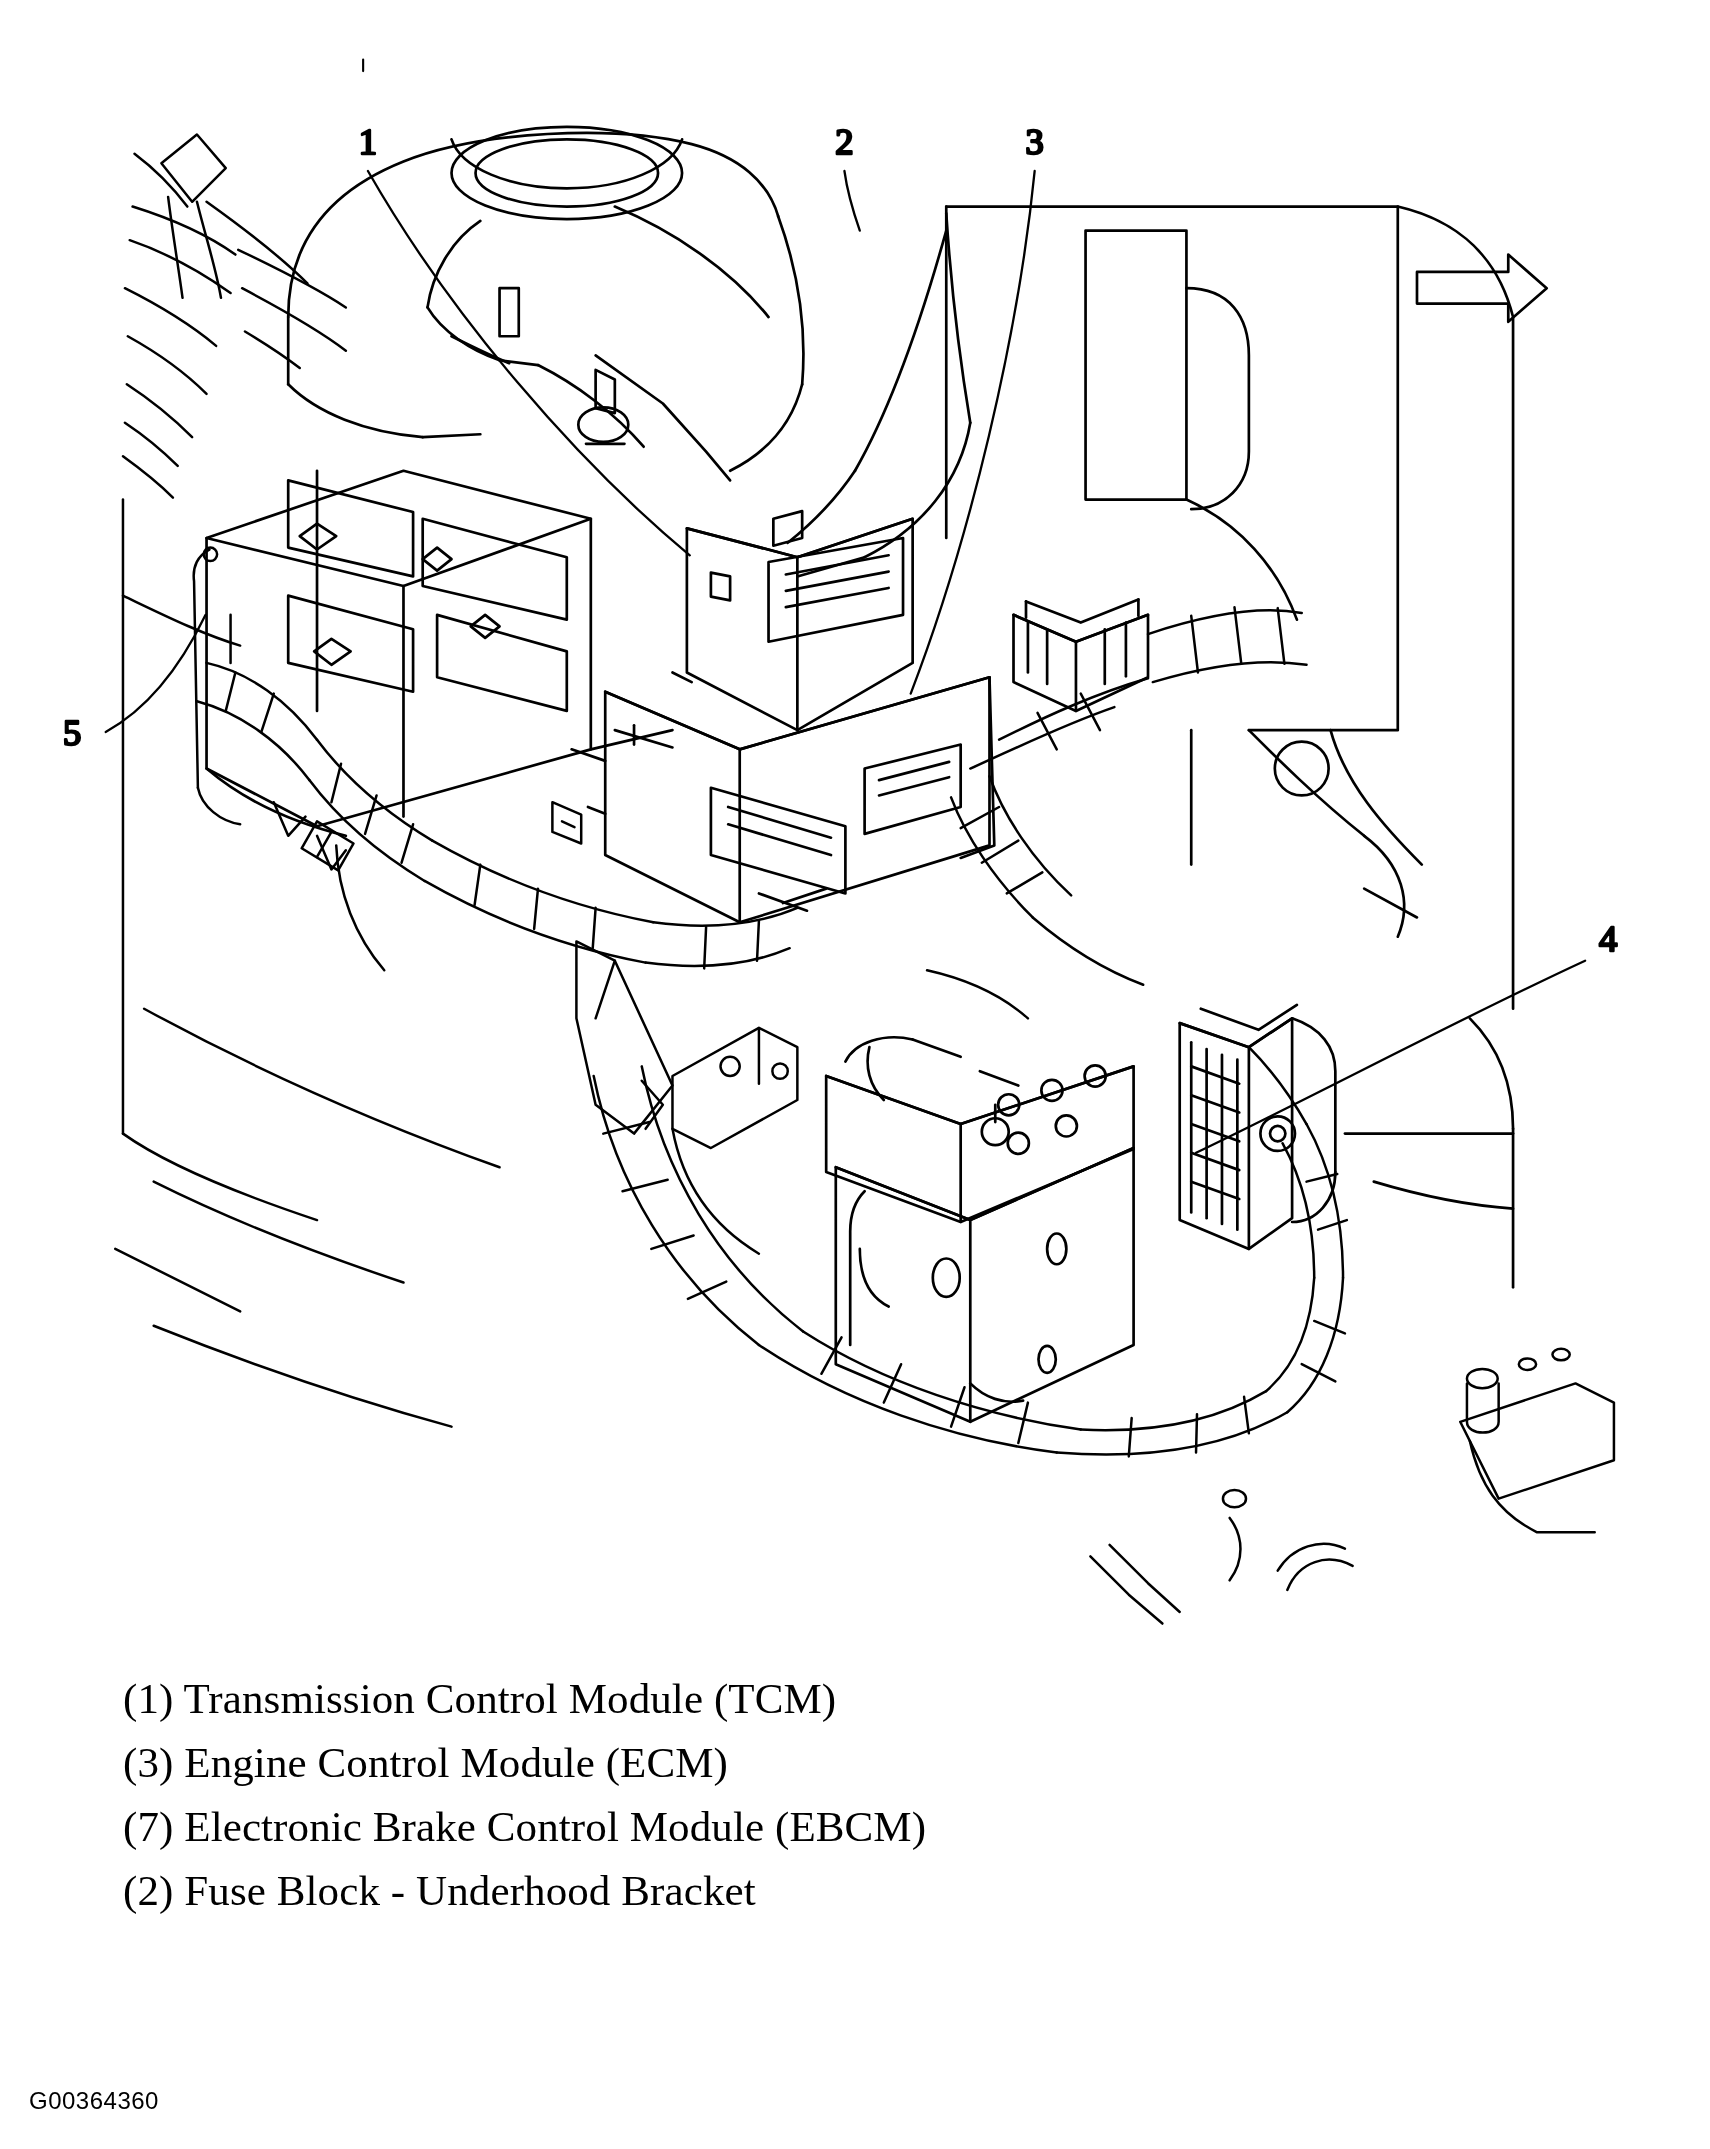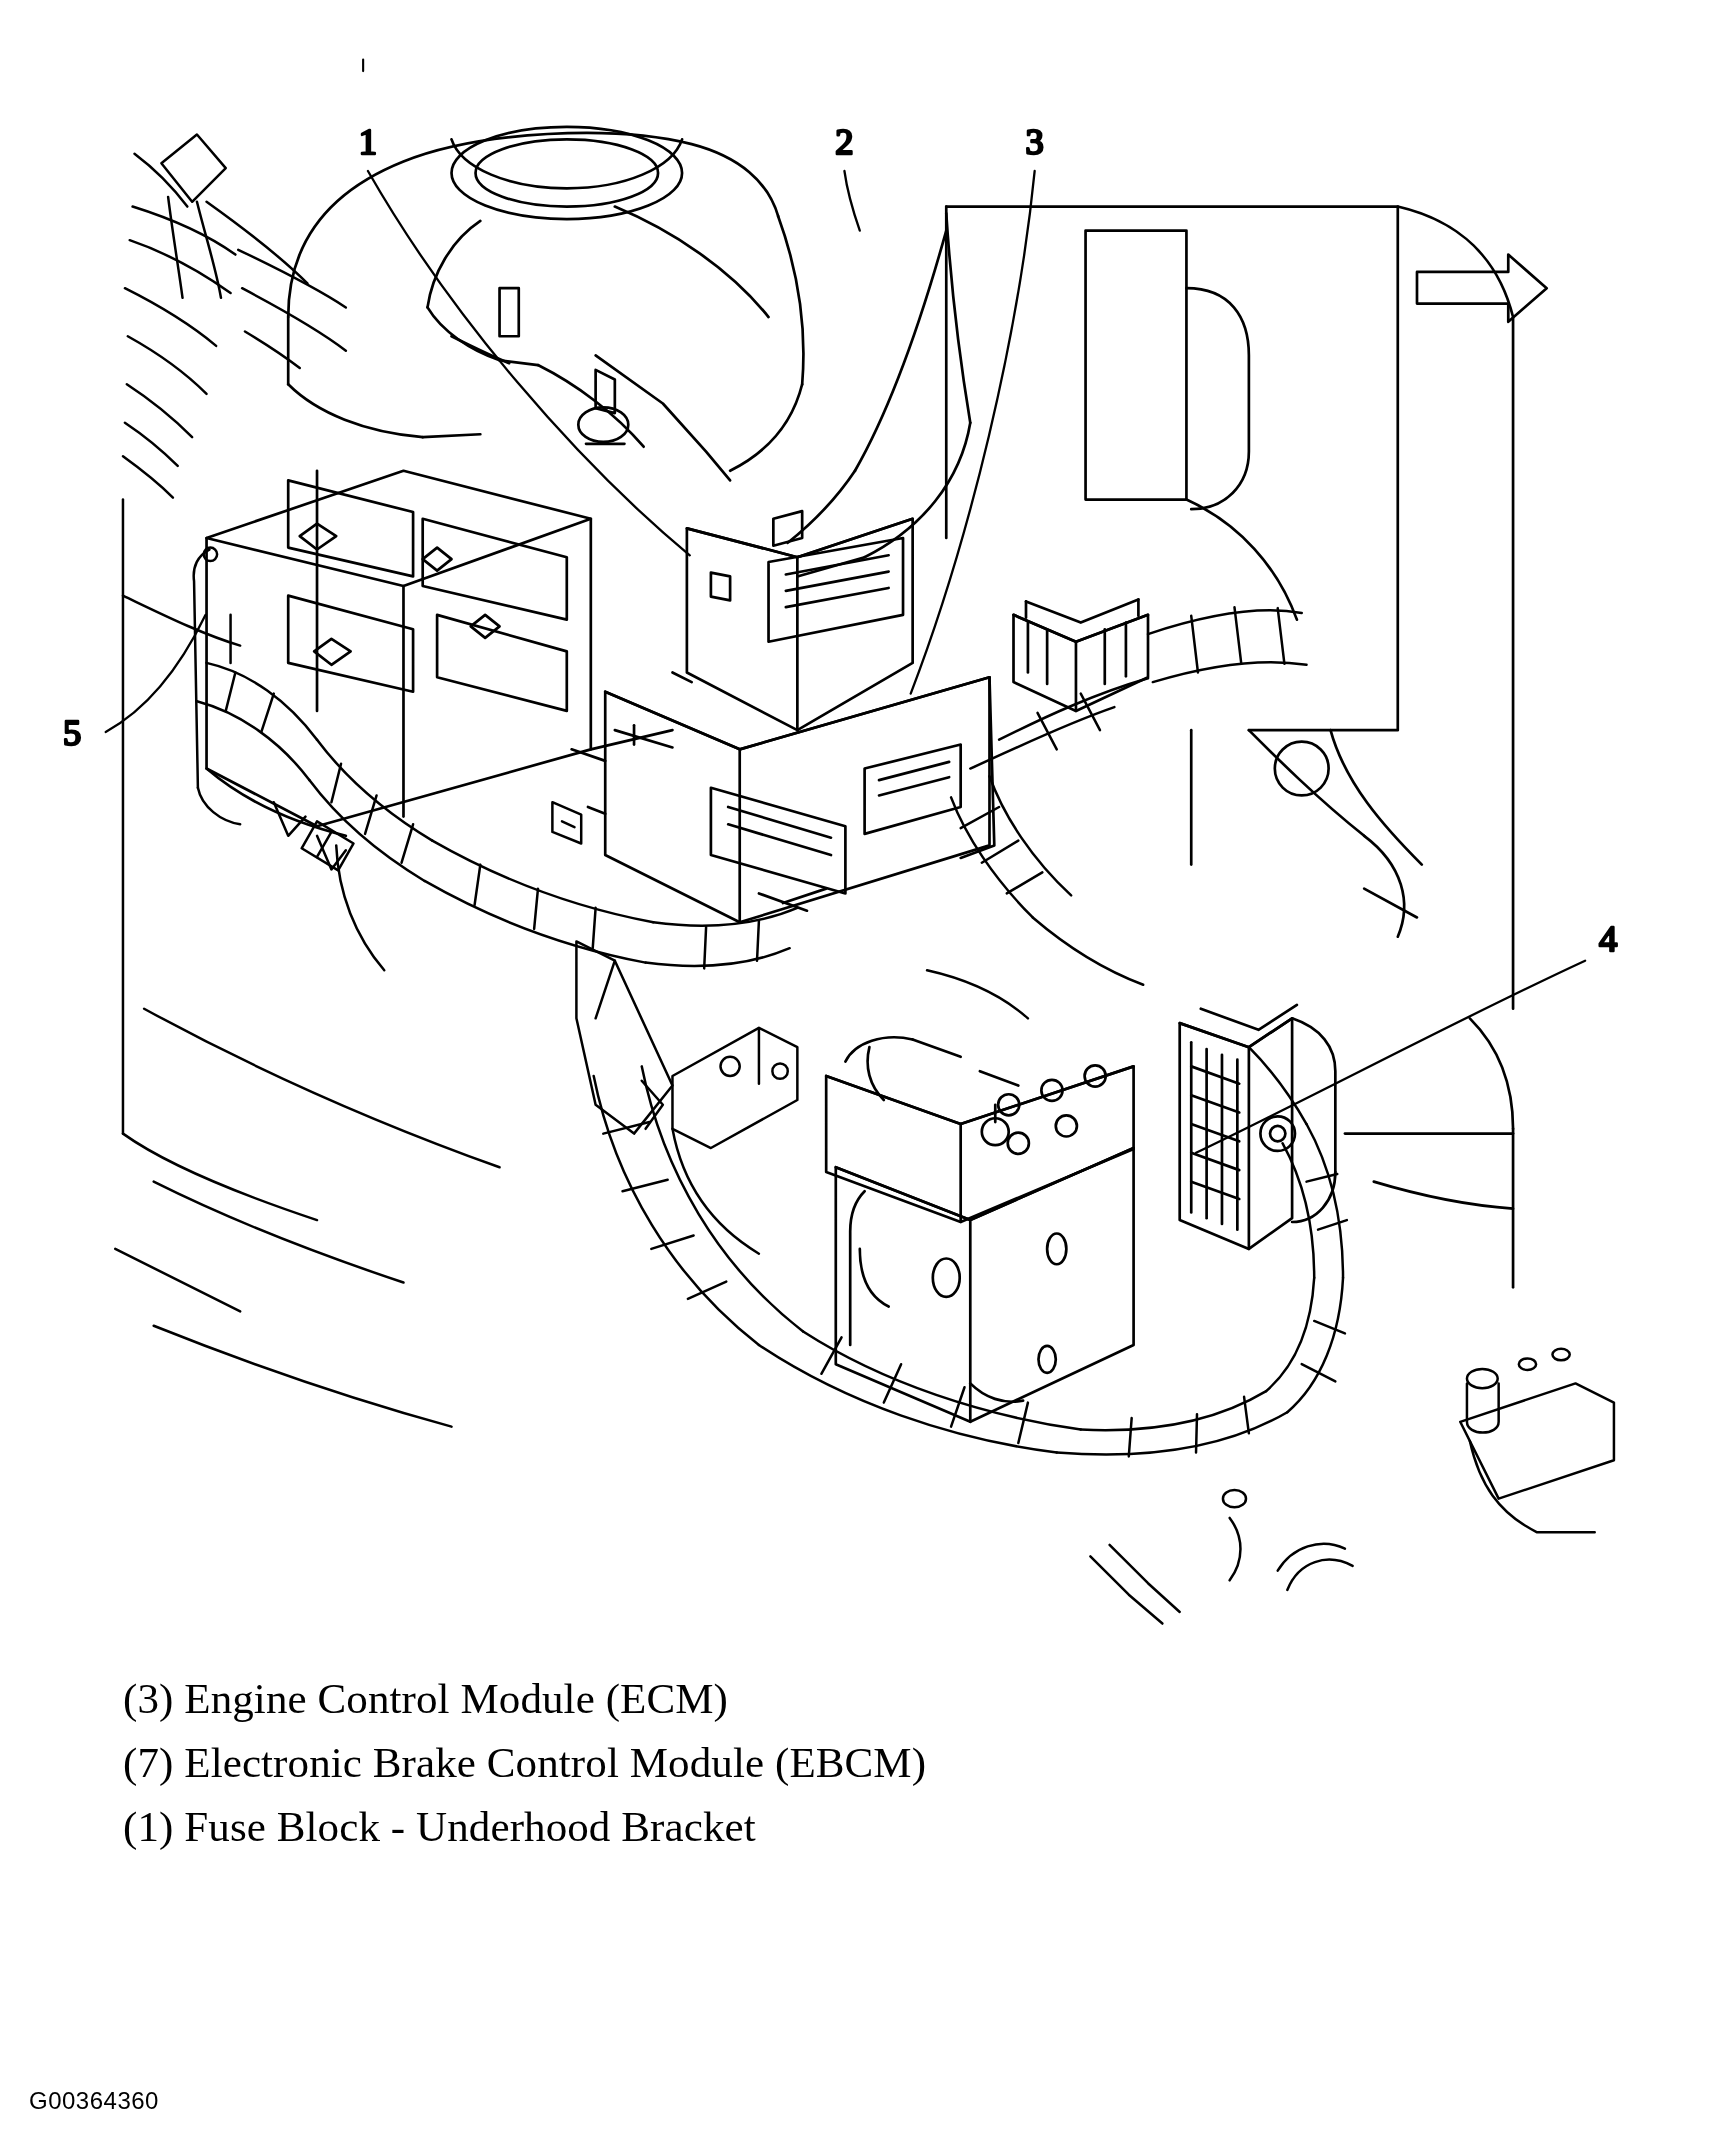--- a/index.html
+++ b/index.html
@@ -394,19 +394,20 @@
         <text class="callout-num" x="1077" y="160" text-anchor="middle">3</text>
         <text class="callout-num" x="1674" y="990" text-anchor="middle">4</text>
         <text class="callout-num" x="75" y="775" text-anchor="middle">5</text>
       </g>
 
     </g>
   </svg>
 </div>
 
 <div id="legend">
+  <div class="legend-item">(1) Transmission Control Module (TCM)</div>
   <div class="legend-item">(3) Engine Control Module (ECM)</div>
   <div class="legend-item">(7) Electronic Brake Control Module (EBCM)</div>
-  <div class="legend-item">(1) Fuse Block - Underhood Bracket</div>
+  <div class="legend-item">(2) Fuse Block - Underhood Bracket</div>
 </div>
 
 <div id="figure-id">G00364360</div>
 
 
 </body></html>

